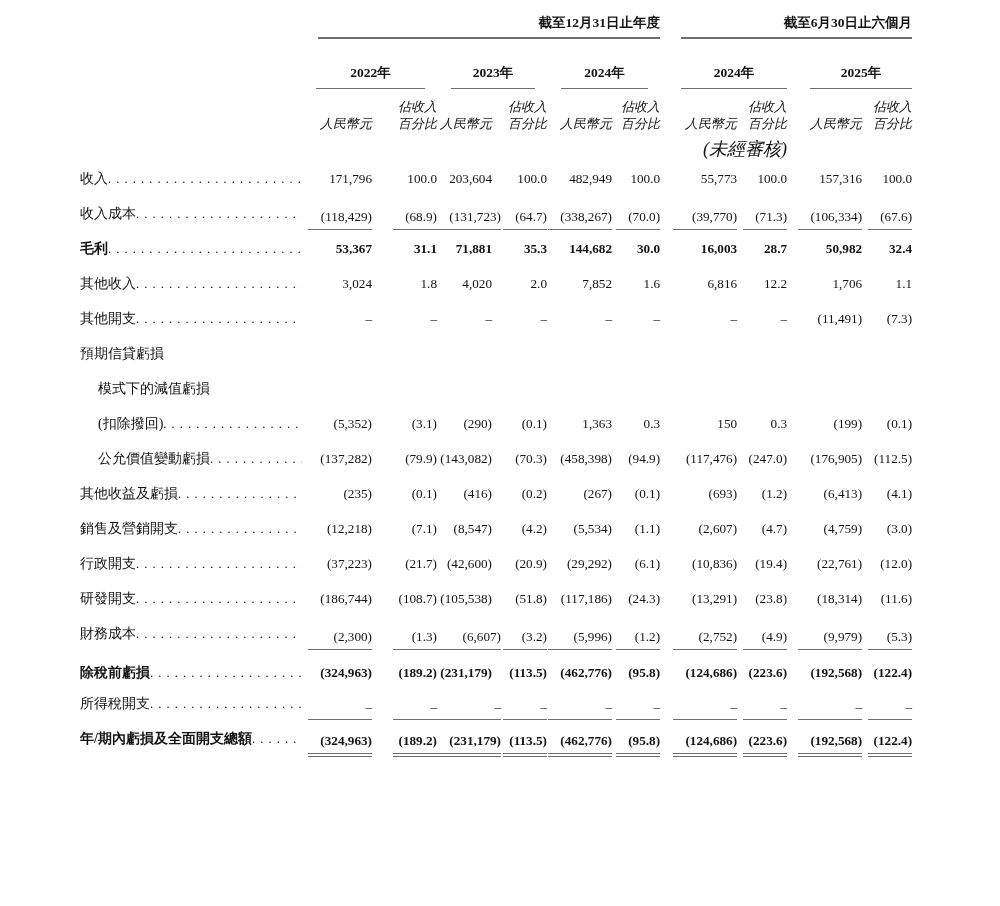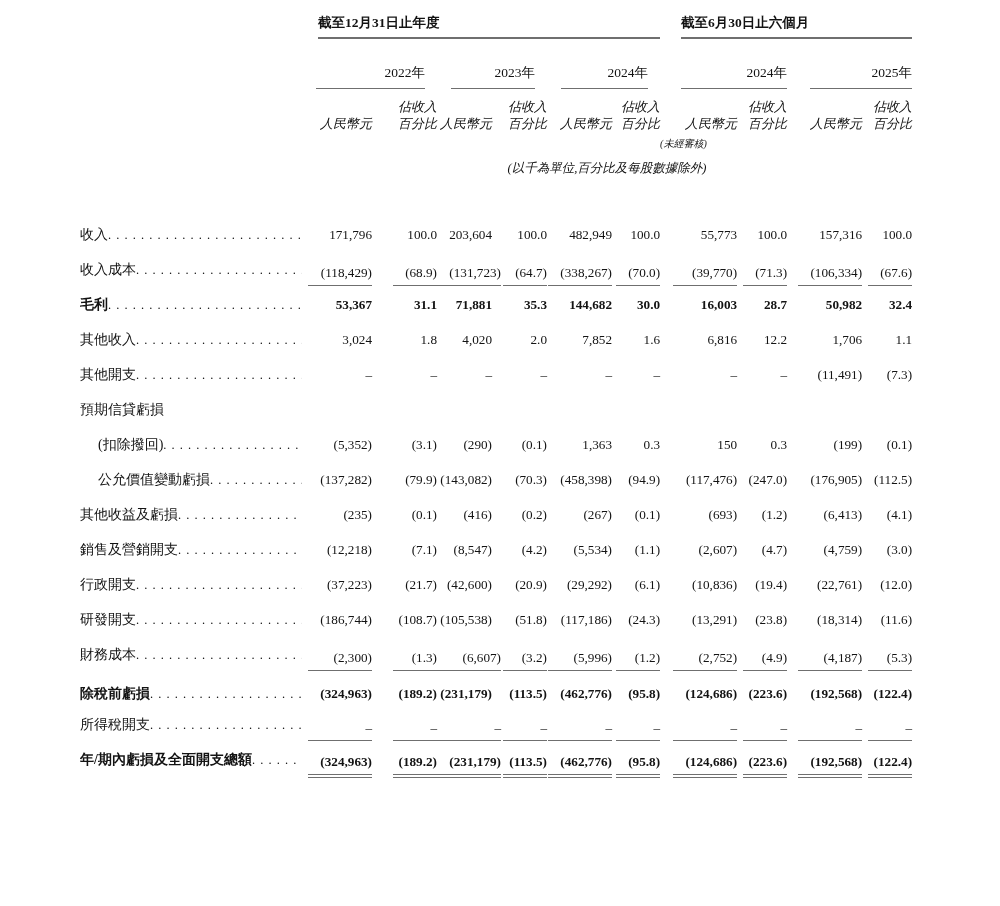--- a/index.html
+++ b/index.html
@@ -8,34 +8,34 @@
     width:1000px; height:906px; overflow:hidden;
     font-family:"Liberation Serif","DejaVu Serif",serif;
     color:#131313;
   }
   .page { padding:14px 0 0 80px; width:1000px; }
 
   table.fin { border-collapse:collapse; table-layout:fixed; width:832px; }
   td,th { padding:0; font-weight:normal; vertical-align:bottom; }
 
   
-  .group-head { font-weight:bold; font-size:13.5px; text-align:left; padding-bottom:16px; }
+  .group-head { font-weight:bold; font-size:13.5px; text-align:right; padding-bottom:16px; }
   .group-rule { border-bottom:2px solid #6f6f6f; padding-bottom:5px; }
   .g1 .group-rule { margin-left:16px; }
   .g2 .group-rule { margin-left:21px; }
 
-  .year-cell { font-weight:normal; font-size:13.5px; text-align:right; padding-top:9px; }
+  .year-cell { font-weight:bold; font-size:13.5px; text-align:center; padding-top:9px; }
   .year-rule { border-bottom:1.6px solid #6f6f6f; padding-bottom:6px; margin:0 12px 0 14px; }
   .y4 .year-rule { margin:0 0 0 21px; }
   .y5 .year-rule { margin:0 0 0 23px; }
 
   .sub { font-style:italic; font-size:13px; text-align:right; padding-top:9px; line-height:17px; white-space:nowrap; }
   .sub .line { display:block; }
 
-  .unaudited { font-style:italic; font-size:10px; text-align:left; padding-top:5px; white-space:nowrap; }
+  .unaudited { font-style:italic; font-size:18px; text-align:right; padding-top:5px; white-space:nowrap; }
   .units-note { font-style:italic; font-size:12.5px; text-align:center; padding-top:9px; padding-bottom:40px; white-space:nowrap; }
 
   
   tr.data td { height:35px; vertical-align:middle; }
   tr.gap td { padding-top:9px; }
 
   .lblcell { font-size:14px; }
   .lbl { display:flex; align-items:baseline; overflow:hidden; }
   .lbl .txt { white-space:nowrap; }
   .indent .lbl { padding-left:18px; }
@@ -126,24 +126,20 @@
         <th class="sub">
             <span class="line">佔收入</span>
             <span class="line">百分比</span>
           </th>
       </tr>
       <tr>
         <th colspan="7"></th>
         <th class="unaudited" colspan="2">(未經審核)</th>
         <th colspan="2"></th>
       </tr>
-      <tr>
-        <th></th>
-        <th class="units-note" colspan="10">(以千為單位,百分比及每股數據除外)</th>
-      </tr>
     </thead>
     <tbody id="rows-body">
         <tr class="data">
           <td class="lblcell">
             <div class="lbl">
               <span class="txt">收入</span>
               <span class="dots"></span>
             </div>
           </td>
           <td class="num rmb"><span>171,796</span></td>
@@ -242,20 +238,37 @@
           <td class="num rmb"></td>
           <td class="num pct"></td>
           <td class="num rmb"></td>
           <td class="num pct"></td>
           <td class="num rmb"></td>
           <td class="num pct"></td>
         </tr>
         <tr class="data">
           <td class="lblcell indent">
             <div class="lbl">
+              <span class="txt">模式下的減值虧損</span>
+            </div>
+          </td>
+          <td class="num rmb"></td>
+          <td class="num pct"></td>
+          <td class="num rmb"></td>
+          <td class="num pct"></td>
+          <td class="num rmb"></td>
+          <td class="num pct"></td>
+          <td class="num rmb"></td>
+          <td class="num pct"></td>
+          <td class="num rmb"></td>
+          <td class="num pct"></td>
+        </tr>
+        <tr class="data">
+          <td class="lblcell indent">
+            <div class="lbl">
               <span class="txt">(扣除撥回)</span>
               <span class="dots"></span>
             </div>
           </td>
           <td class="num rmb"><span>(5,352)</span></td>
           <td class="num pct"><span>(3.1)</span></td>
           <td class="num rmb"><span>(290)</span></td>
           <td class="num pct"><span>(0.1)</span></td>
           <td class="num rmb"><span>1,363</span></td>
           <td class="num pct"><span>0.3</span></td>
@@ -362,21 +375,21 @@
             </div>
           </td>
           <td class="num rmb"><span class="u1">(2,300)</span></td>
           <td class="num pct"><span class="u1">(1.3)</span></td>
           <td class="num rmb"><span class="u1">(6,607)</span></td>
           <td class="num pct"><span class="u1">(3.2)</span></td>
           <td class="num rmb"><span class="u1">(5,996)</span></td>
           <td class="num pct"><span class="u1">(1.2)</span></td>
           <td class="num rmb"><span class="u1">(2,752)</span></td>
           <td class="num pct"><span class="u1">(4.9)</span></td>
-          <td class="num rmb"><span class="u1">(4,187)</span></td>
+          <td class="num rmb"><span class="u1">(9,979)</span></td>
           <td class="num pct"><span class="u1">(5.3)</span></td>
         </tr>
         <tr class="data bold gap">
           <td class="lblcell">
             <div class="lbl">
               <span class="txt">除稅前虧損</span>
               <span class="dots"></span>
             </div>
           </td>
           <td class="num rmb"><span>(324,963)</span></td>

